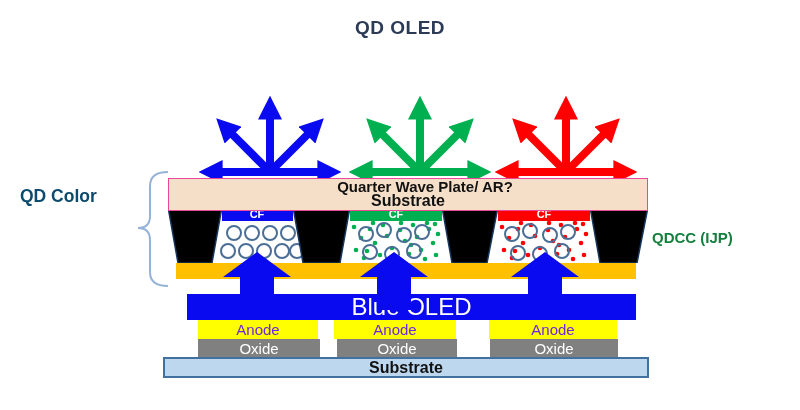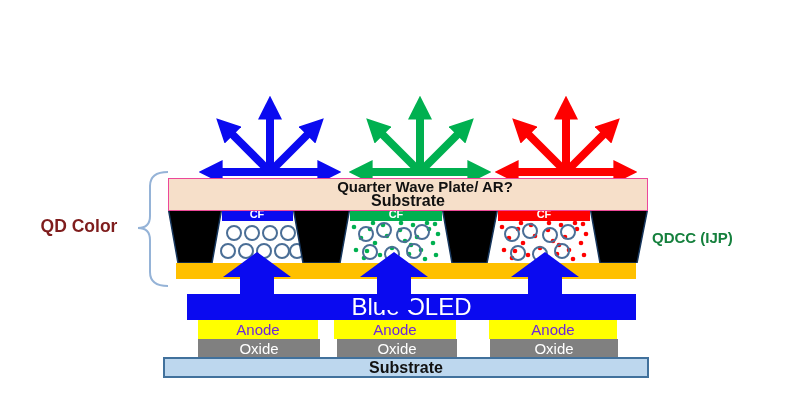--- a/index.html
+++ b/index.html
@@ -23,33 +23,34 @@
               color:#fff;text-align:center;font-size:24px;line-height:26px;font-weight:500;}
   .anode{top:320px;height:19px;background:#ffff00;color:#6d28d9;text-align:center;
          font-size:15px;line-height:19px;z-index:1;}
   .oxide{top:339px;height:19px;background:#808080;color:#fff;text-align:center;
          font-size:15px;line-height:19px;z-index:1;}
   .a1{left:198px;width:120px;} .a2{left:334px;width:122px;} .a3{left:489px;width:128px;}
   .o1{left:198px;width:122px;} .o2{left:337px;width:120px;} .o3{left:490px;width:128px;}
   .layer-bsub{left:163px;top:357px;width:486px;height:21px;background:#bdd7ee;
               border:2px solid #41719c;box-sizing:border-box;text-align:center;
               font-size:16px;line-height:17px;font-weight:bold;color:#111;z-index:1;}
-  .left-label{left:20px;top:214px;width:118px;text-align:center;font-size:17.5px;
-              font-weight:bold;color:#7f1d1d;line-height:1.45;z-index:3;}
+  .left-label{left:20px;top:184px;width:118px;font-size:17.5px;
+              font-weight:bold;color:#0c4a6e;line-height:1.45;z-index:3;}
   .right-label{font-size:15px;font-weight:bold;color:#15803d;white-space:nowrap;z-index:5;}
   .r-qdcc{left:652px;top:229px;}
   .r-encap{left:643px;top:258px;}
   .overlay{left:0;top:0;z-index:3;pointer-events:none;}
   .brace-svg{left:130px;top:165px;z-index:2;}
 </style>
 </head>
 <body>
 
 <div class="stage">
 
+  <div class="title">QD OLED</div>
 
   <div class="abs layer-qwp">
     <div class="qwp-text">Quarter Wave Plate/ AR?</div>
   </div>
 
   <div class="abs layer-tsub"></div>
   <div class="abs tsub-label">Substrate</div>
 
   <svg class="abs qdcc-svg" width="480" height="56" viewBox="0 0 480 56">
 

